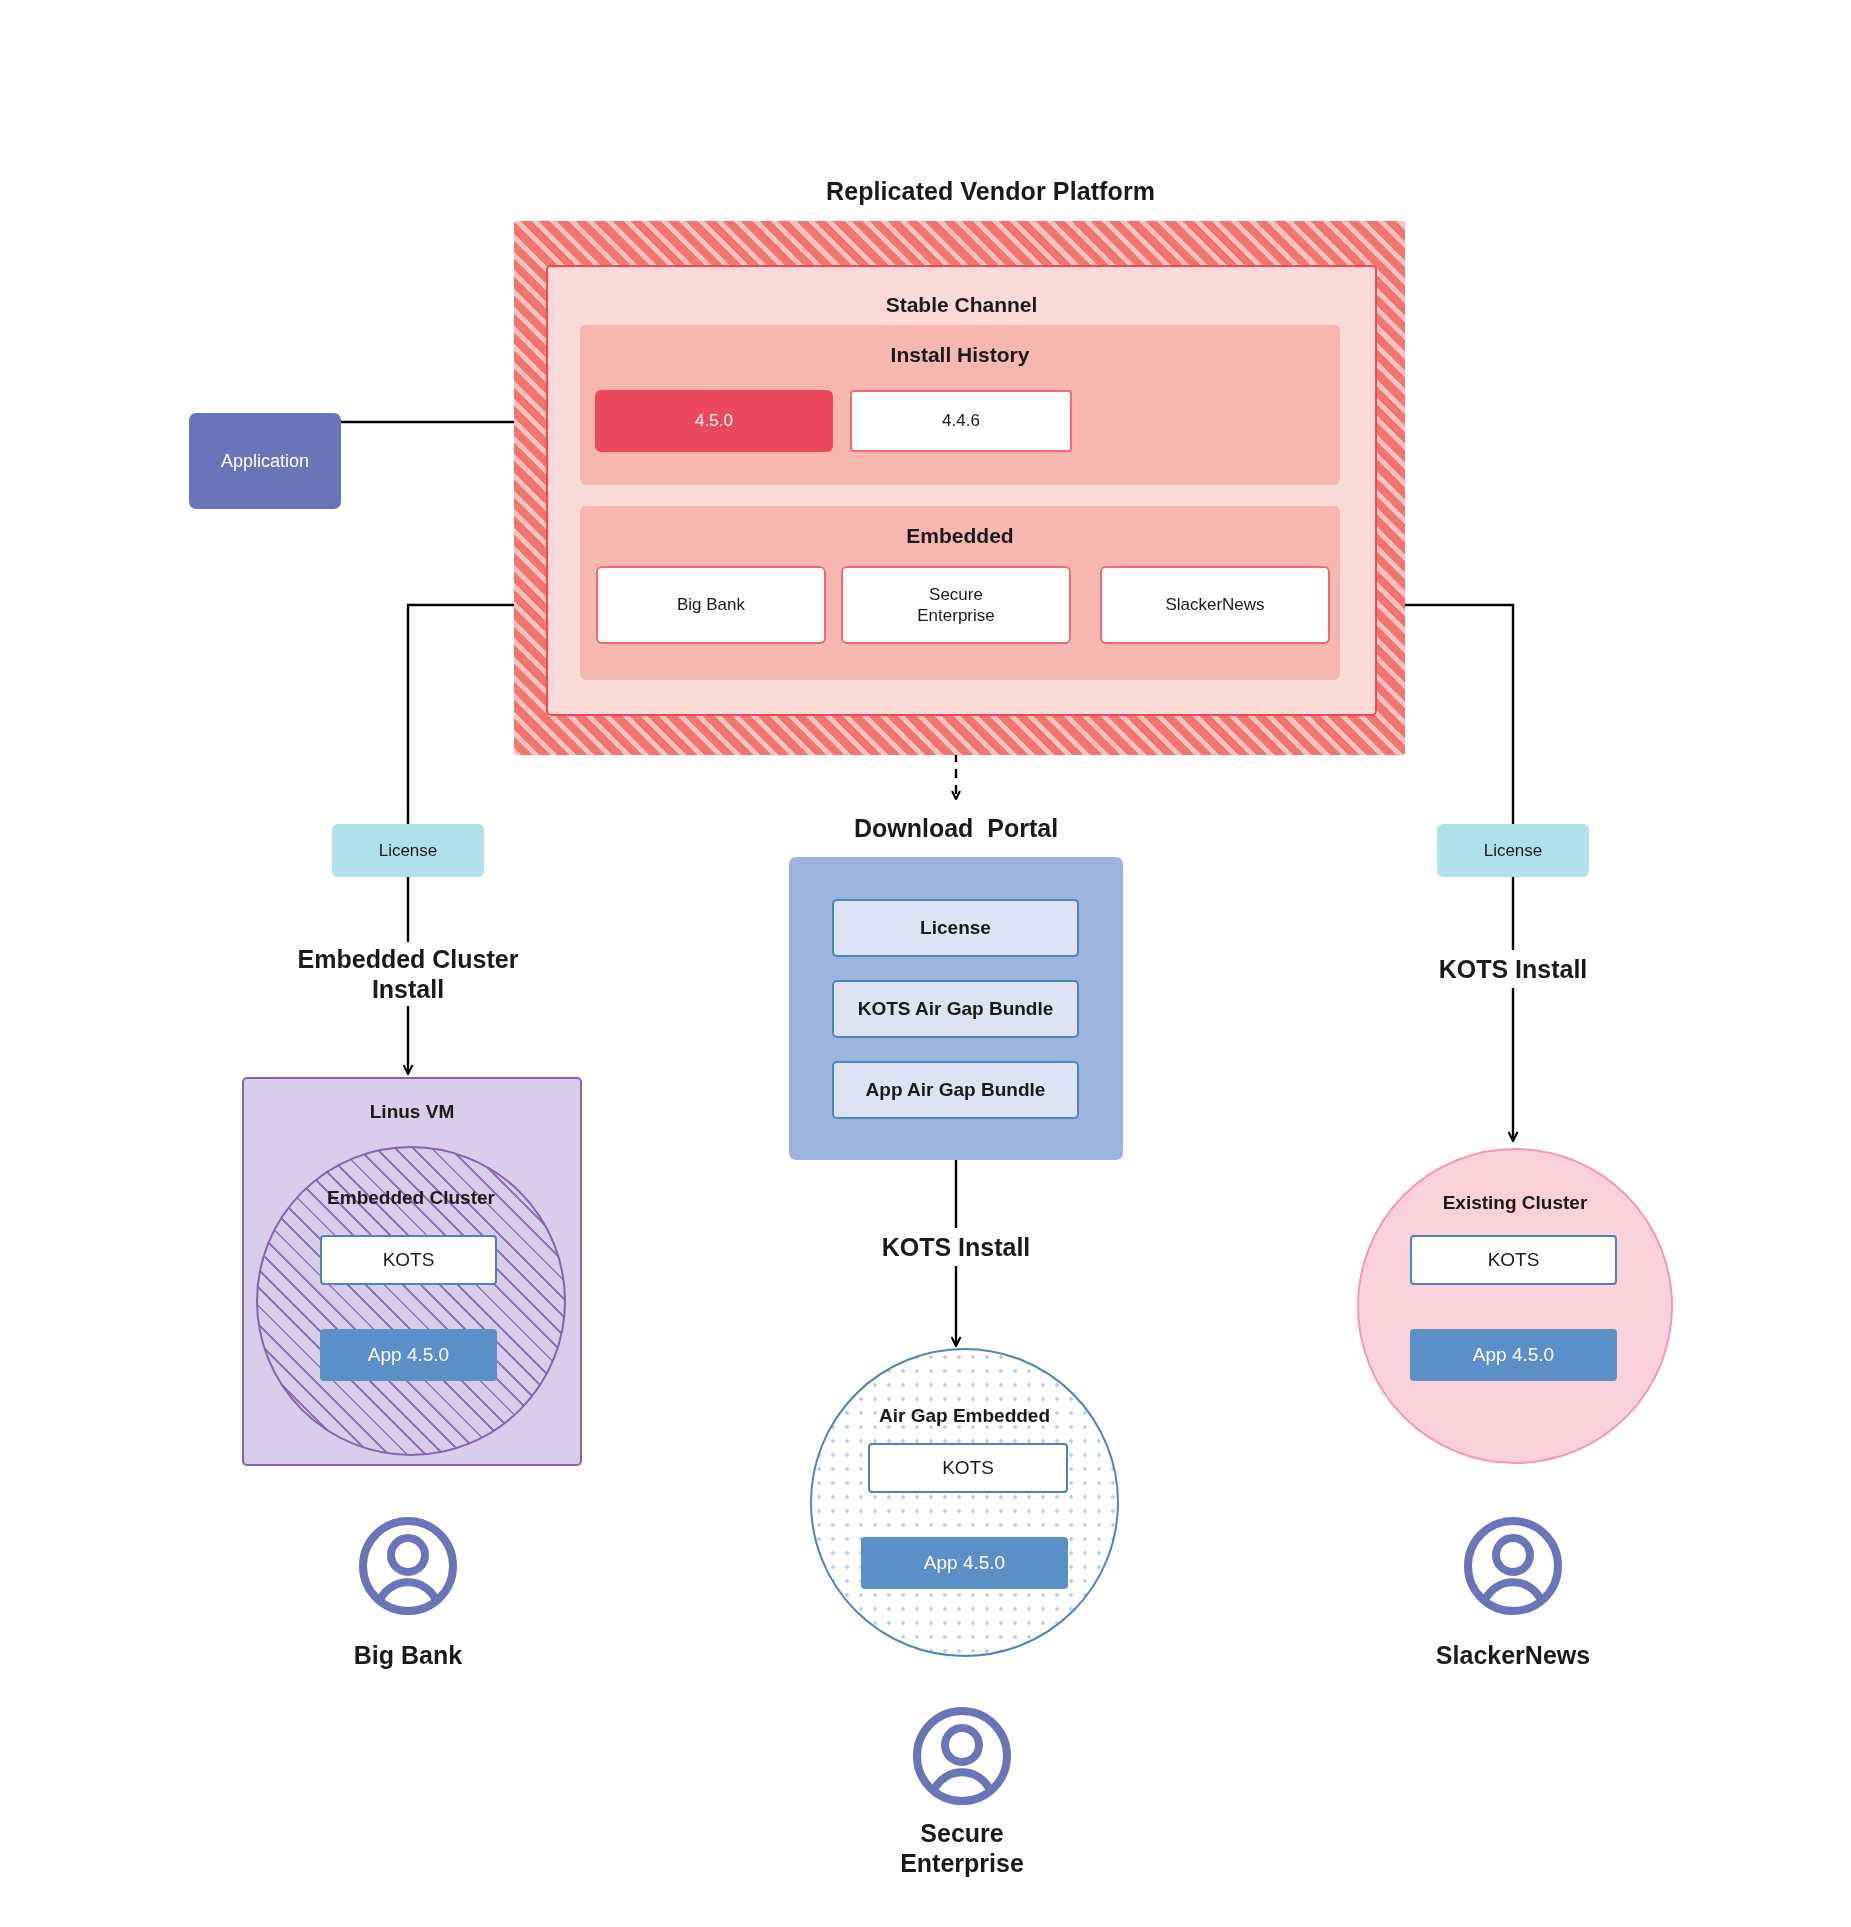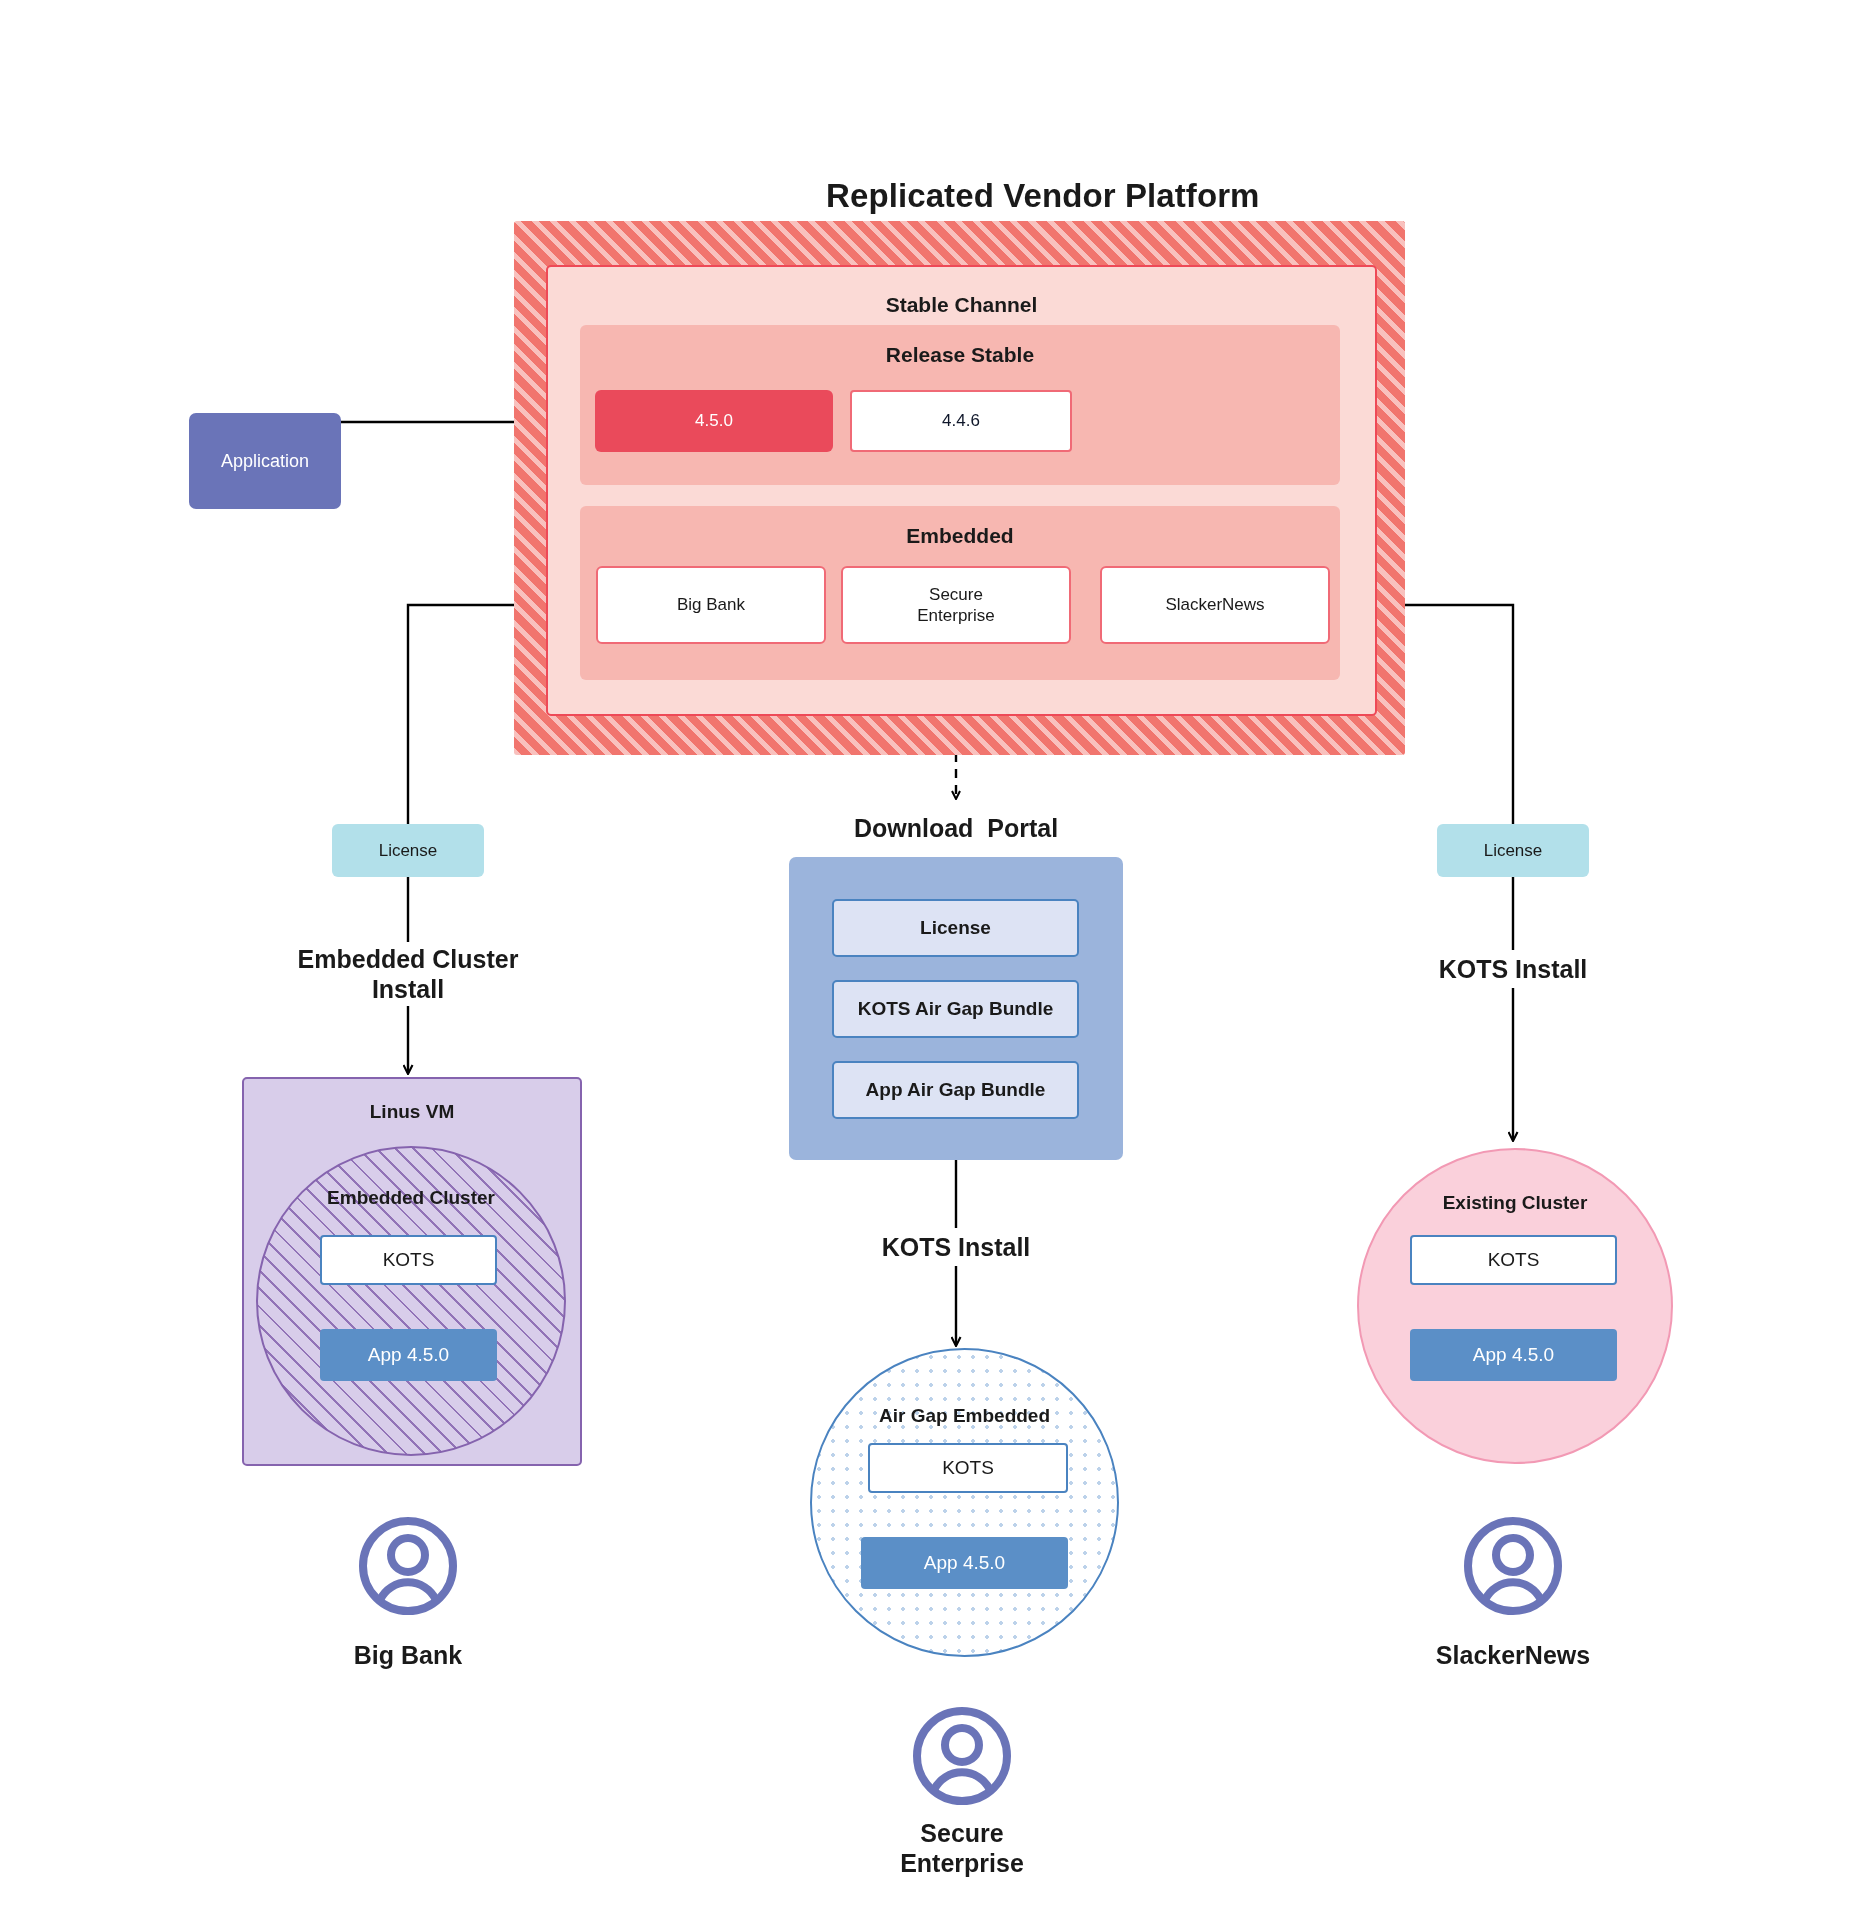--- a/index.html
+++ b/index.html
@@ -28,21 +28,21 @@
     justify-content:center;
     width:100%;
     text-align:center;
   }
 
   
   #wires{position:absolute;left:0;top:0;width:1851px;height:1927px;pointer-events:none;}
 
   
   .title-main{
-    font-size:33px;
+    font-size:25px;
     font-weight:bold;
     letter-spacing:.1px;
     white-space:pre;
   }
   .title-sub{
     font-size:25px;
     font-weight:bold;
     white-space:pre;
   }
   .edge-label{
@@ -227,21 +227,21 @@
 
   <div class="abs title-main" style="left:826px;top:177px;">Replicated Vendor Platform</div>
 
   <div class="abs hatched-red" style="left:514px;top:221px;width:891px;height:534px;"></div>
 
   <div class="abs stable-channel" style="left:546px;top:265px;width:827px;height:447px;">
     <div class="lbl-top band-title" style="margin-top:26px;">Stable Channel</div>
   </div>
 
   <div class="abs inner-band" style="left:580px;top:325px;width:760px;height:160px;">
-    <div class="lbl-top band-title" style="margin-top:18px;">Release Stable</div>
+    <div class="lbl-top band-title" style="margin-top:18px;">Install History</div>
   </div>
   <div class="abs ctr rel-current" style="left:595px;top:390px;width:238px;height:62px;">4.5.0</div>
   <div class="abs ctr rel-old" style="left:850px;top:390px;width:222px;height:62px;">4.4.6</div>
 
   <div class="abs inner-band" style="left:580px;top:506px;width:760px;height:174px;">
     <div class="lbl-top band-title" style="margin-top:18px;">Embedded</div>
   </div>
   <div class="abs ctr cust-box" style="left:596px;top:566px;width:230px;height:78px;">Big Bank</div>
   <div class="abs ctr cust-box" style="left:841px;top:566px;width:230px;height:78px;">Secure
 Enterprise</div>

